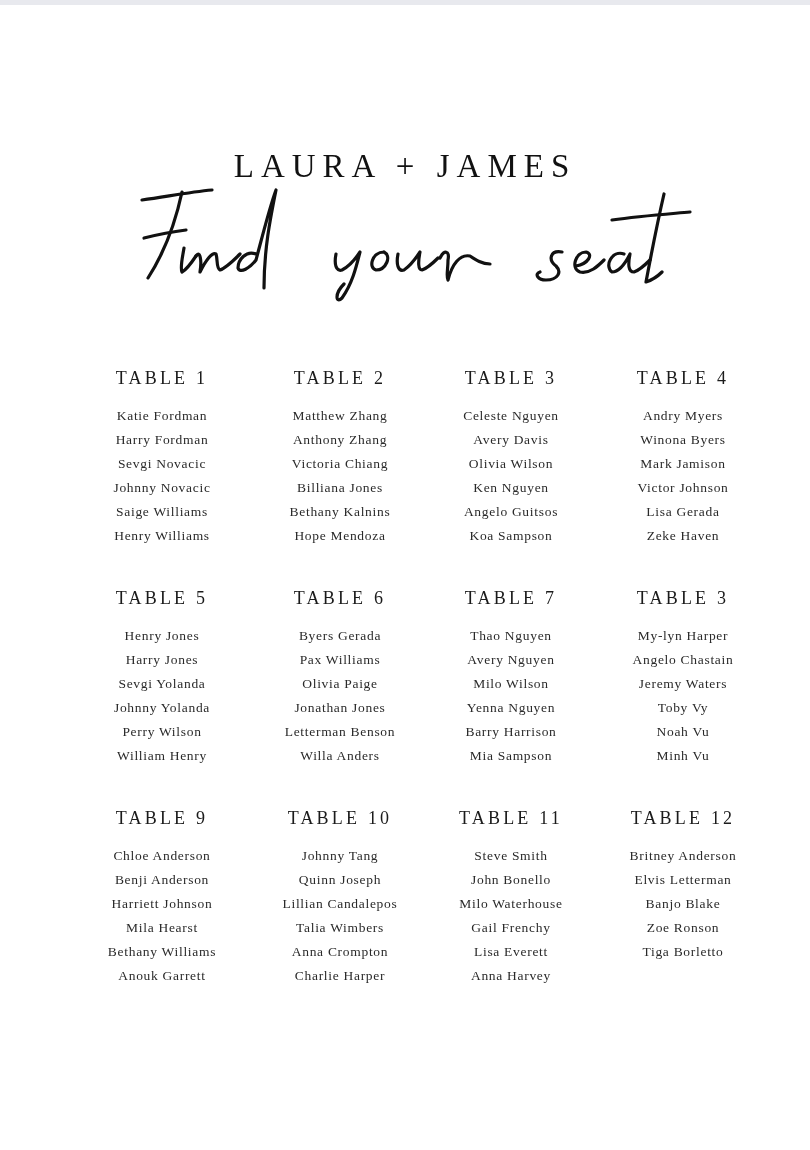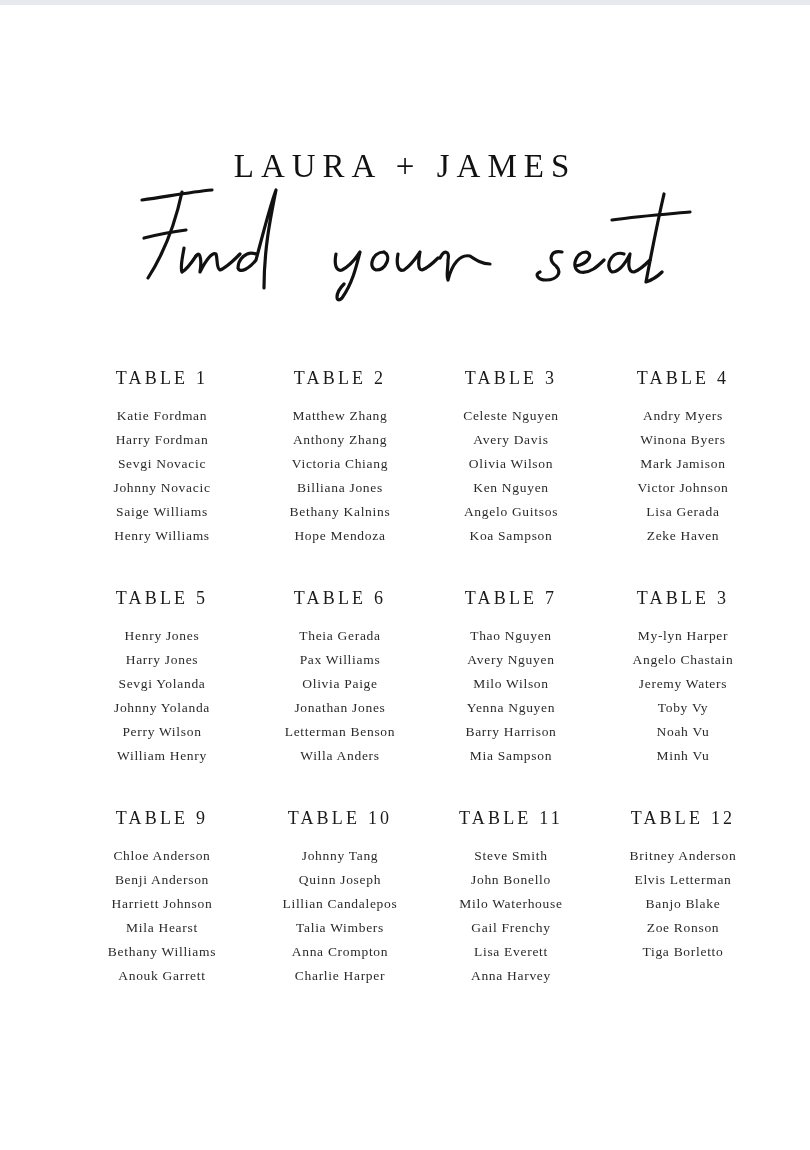--- a/index.html
+++ b/index.html
@@ -135,21 +135,21 @@
     <div class="table-heading">TABLE 5</div>
     <div class="guest">Henry Jones</div>
     <div class="guest">Harry Jones</div>
     <div class="guest">Sevgi Yolanda</div>
     <div class="guest">Johnny Yolanda</div>
     <div class="guest">Perry Wilson</div>
     <div class="guest">William Henry</div>
   </div>
   <div class="table-block">
     <div class="table-heading">TABLE 6</div>
-    <div class="guest">Theia Gerada</div>
+    <div class="guest">Byers Gerada</div>
     <div class="guest">Pax Williams</div>
     <div class="guest">Olivia Paige</div>
     <div class="guest">Jonathan Jones</div>
     <div class="guest">Letterman Benson</div>
     <div class="guest">Willa Anders</div>
   </div>
   <div class="table-block">
     <div class="table-heading">TABLE 7</div>
     <div class="guest">Thao Nguyen</div>
     <div class="guest">Avery Nguyen</div>

